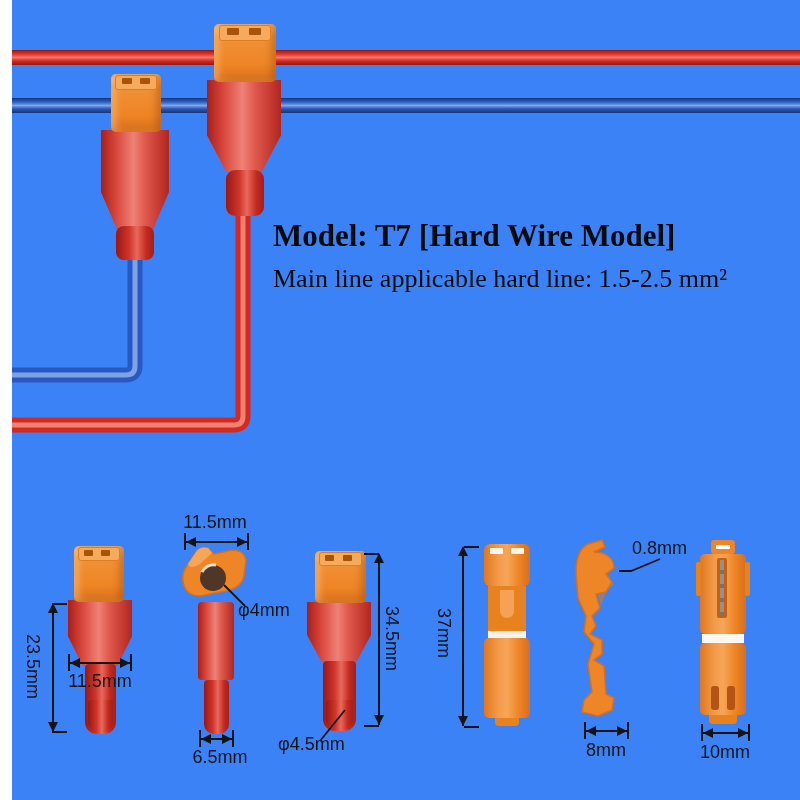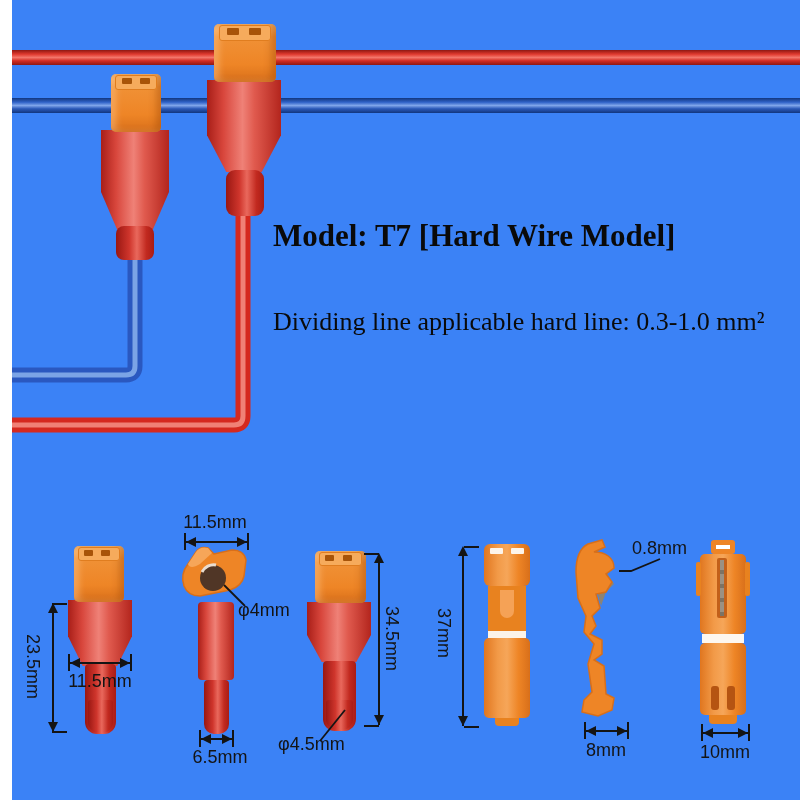--- a/index.html
+++ b/index.html
@@ -65,21 +65,21 @@
 
   <div class="abs red-body" style="left:195px;top:80px;width:74px;height:92px;clip-path:polygon(0 0,100% 0,100% 60%,74% 100%,26% 100%,0 60%);"></div>
   <div class="abs red-term" style="left:214px;top:170px;width:38px;height:46px;border-radius:9px;"></div>
   <div class="abs cap" style="left:202px;top:24px;width:62px;height:58px;">
     <div class="cap-ridge" style="left:5px;top:1px;width:50px;height:14px;"></div>
     <div class="cap-slot" style="left:13px;top:4px;width:12px;height:7px;"></div>
     <div class="cap-slot" style="left:35px;top:4px;width:12px;height:7px;"></div>
   </div>
 
   <div class="abs serif-title" style="left:261px;top:218px;">Model: T7 [Hard Wire Model]</div>
-  <div class="abs serif-line" style="left:261px;top:307px;">Dividing line applicable hard line: 0.3-1.0 mm²</div>
+  <div class="abs serif-line" style="left:261px;top:264px;">Main line applicable hard line: 1.5-2.5 mm²</div>
 
   <div class="abs red-body" style="left:56px;top:600px;width:64px;height:66px;clip-path:polygon(0 0,100% 0,100% 55%,77% 100%,23% 100%,0 55%);"></div>
   <div class="abs red-term" style="left:73px;top:664px;width:31px;height:70px;border-radius:4px 4px 12px 12px;"></div>
   <div class="abs red-term" style="left:76px;top:700px;width:25px;height:33px;border-radius:3px 3px 11px 11px;"></div>
   <div class="abs cap" style="left:62px;top:546px;width:50px;height:56px;">
     <div class="cap-ridge" style="left:4px;top:1px;width:40px;height:12px;"></div>
     <div class="cap-slot" style="left:10px;top:4px;width:9px;height:6px;"></div>
     <div class="cap-slot" style="left:27px;top:4px;width:9px;height:6px;"></div>
   </div>
 

